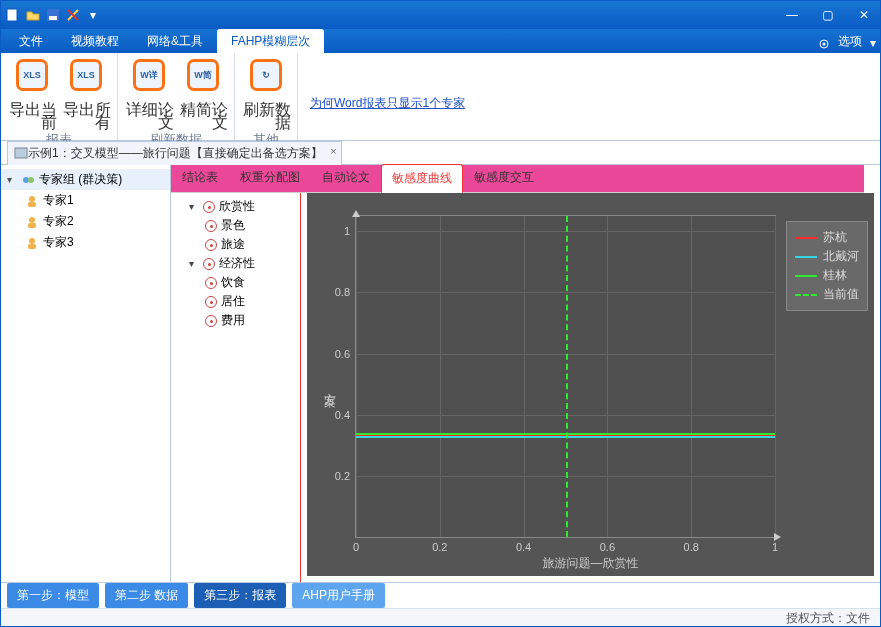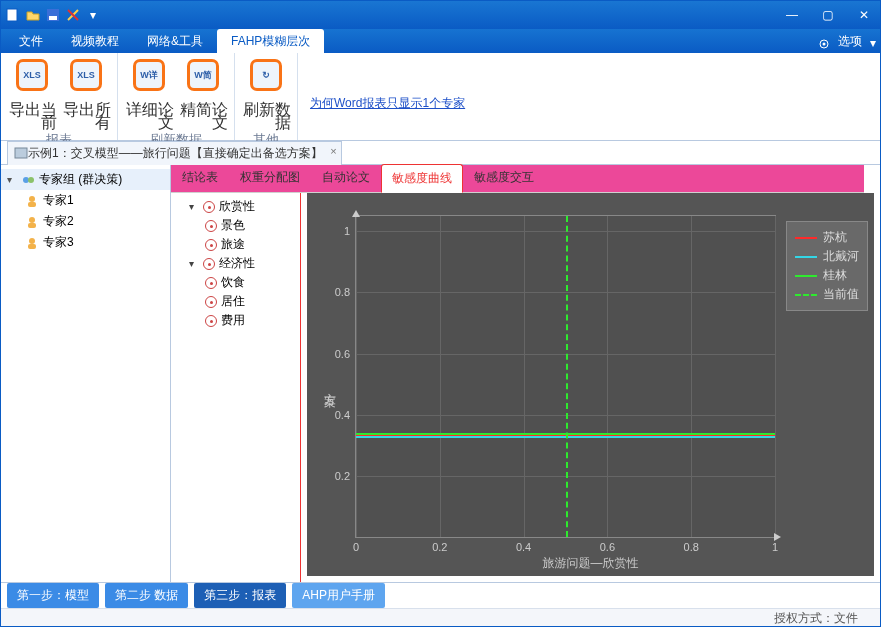--- a/index.html
+++ b/index.html
@@ -56,21 +56,21 @@
 .series-line{position:absolute;left:0;right:0;height:2px}
 .vline{position:absolute;top:0;bottom:0;width:0;border-left:2px dashed #2eea2e}
 .legend{position:absolute;right:6px;top:28px;background:#696969;border:1px solid #888;padding:6px 8px;color:#ddd}
 .legend .lr{display:flex;align-items:center;gap:6px;padding:1px 0}
 .legend .swatch{width:22px;height:0;border-top-width:2px;border-top-style:solid}
 .bottom-steps{height:26px;background:#fff;border-top:1px solid #b8c9e0;display:flex;align-items:center;padding:2px 6px;gap:6px}
 .step-btn{padding:4px 10px;color:#fff;border-radius:2px;cursor:pointer;font-size:12px}
 .step-a{background:#3b8be6}
 .step-b{background:#1d5fb5}
 .step-c{background:#5ea5ef}
-.status{height:20px;background:#f4f6fa;border-top:1px solid #d8e0ec;display:flex;align-items:center;justify-content:flex-end;padding:0 22px;color:#555}
+.status{height:20px;background:#f4f6fa;border-top:1px solid #d8e0ec;display:flex;align-items:center;justify-content:flex-end;padding:0 10px;color:#555}
 svg{display:block}
 </style>
 </head>
 <body>
 
 <div class="titlebar">
   <div class="tb-icons">
     <span class="tb-icon">
         <svg width="14" height="14">
           <rect x="1" y="1" width="10" height="12" fill="#fff" stroke="#0a5bc4"></rect>

